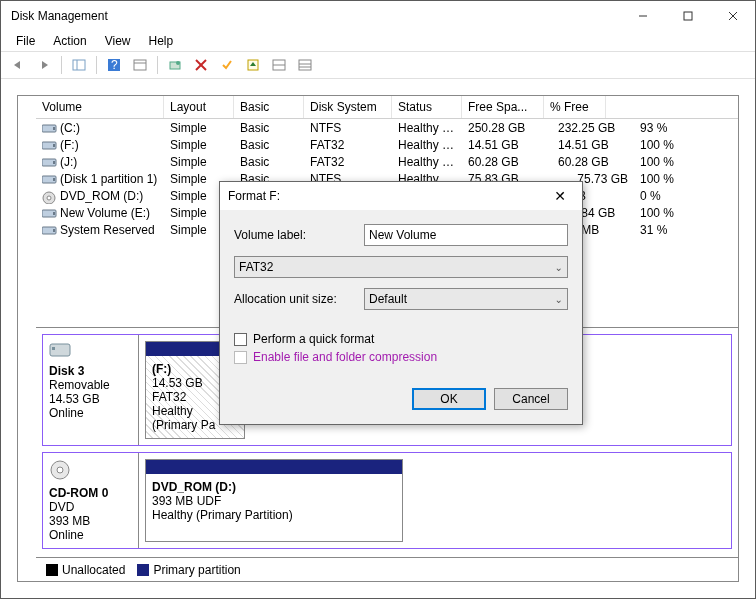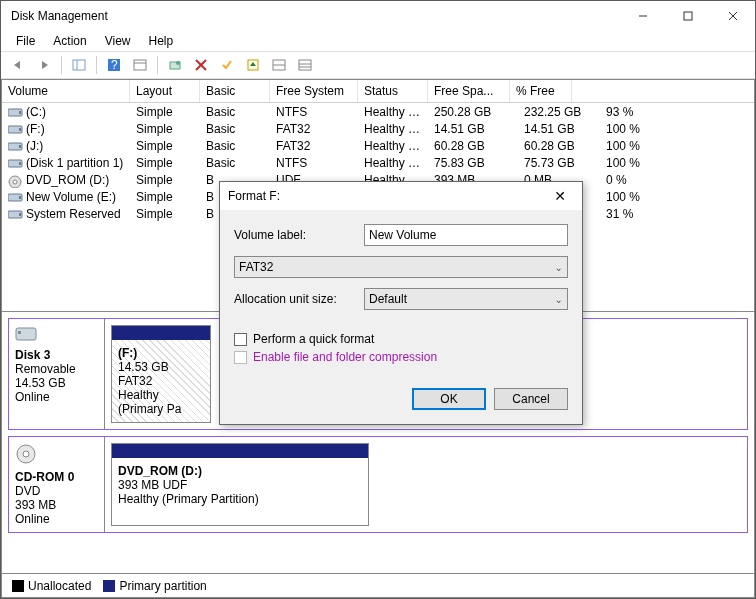--- a/index.html
+++ b/index.html
@@ -7,21 +7,21 @@
 .window { background: #fff; width: 756px; height: 599px; border: 1px solid #5a5a5a; display: flex; flex-direction: column; }
 .titlebar { height: 30px; display: flex; align-items: center; padding: 0 0 0 10px; background: #fff; }
 .titlebar .title { flex: 1; font-size: 12px; color: #000; }
 .titlebar .winbtns { display: flex; }
 .titlebar .winbtn { width: 45px; height: 30px; display: flex; align-items: center; justify-content: center; color: #333; }
 .menubar { height: 20px; display: flex; align-items: center; padding: 0 6px; gap: 0; }
 .menubar .menuitem { padding: 2px 9px; cursor: default; }
 .toolbar { height: 28px; display: flex; align-items: center; padding: 0 6px; gap: 4px; border-top: 1px solid #e0e0e0; border-bottom: 1px solid #e0e0e0; }
 .tbtn { width: 22px; height: 22px; display: flex; align-items: center; justify-content: center; border: 1px solid transparent; }
 .tsep { width: 1px; height: 18px; background: #d0d0d0; margin: 0 2px; }
-.content { flex: 1; display: flex; flex-direction: column; border: 1px solid #888; margin: 0; }
+.content { flex: 1; display: flex; flex-direction: column; border: 1px solid #888; margin: 16px; padding-left: 18px; }
 .volpane { height: 232px; overflow: hidden; border-bottom: 1px solid #888; }
 .volheader { display: flex; background: #fff; border-bottom: 1px solid #d0d0d0; }
 .volheader .hcell { padding: 4px 6px; border-right: 1px solid #e5e5e5; text-align: left; background: #fff; position: relative; }
 .volbody { }
 .volrow { display: flex; height: 17px; align-items: center; }
 .volrow .vcell { padding: 1px 6px; white-space: nowrap; overflow: hidden; text-overflow: ellipsis; }
 .volrow .vcell.first { display: flex; align-items: center; gap: 4px; }
 .vicon { width: 14px; height: 10px; display: inline-block; }
 .diskpane { flex: 1; background: #fff; overflow: auto; }
 .diskrow { display: flex; border: 1px solid #8b5cf6; margin: 6px; min-height: 88px; }
@@ -158,21 +158,21 @@
         </svg>
       </div>
   </div>
 
   <div class="content">
     <div class="volpane">
       <div class="volheader" id="volheader">
           <div class="hcell" style="width: 128px;">Volume</div>
           <div class="hcell" style="width: 70px;">Layout</div>
           <div class="hcell" style="width: 70px;">Basic</div>
-          <div class="hcell" style="width: 88px;">Free System</div>
+          <div class="hcell" style="width: 88px;">Disk System</div>
           <div class="hcell" style="width: 70px;">Status</div>
           <div class="hcell" style="width: 82px;">Free Spa...</div>
           <div class="hcell" style="width: 62px;">% Free</div>
         </div>
       <div class="volbody" id="volbody">
           <div class="volrow">
             <div class="vcell first" style="width: 128px;">
               <span class="vicon">
                 <svg width="16" height="10">
                   <rect x="0" y="2" width="14" height="7" rx="1" fill="#bfcfe0" stroke="#6a7a8a"></rect>
@@ -233,21 +233,21 @@
                   <rect x="11" y="4" width="2" height="3" fill="#6a7a8a"></rect>
                 </svg>
               </span>
               <span>(Disk 1 partition 1)</span>
             </div>
             <div class="vcell" style="width: 70px;">Simple</div>
             <div class="vcell" style="width: 70px;">Basic</div>
             <div class="vcell" style="width: 88px;">NTFS</div>
             <div class="vcell" style="width: 70px;">Healthy (P...</div>
             <div class="vcell" style="width: 90px;">75.83 GB</div>
-            <div class="vcell" style="width: 82px;">75.73 GB</div>
+            <div class="vcell" style="width: 82px; text-align: right;">75.73 GB</div>
             <div class="vcell" style="width: 62px;">100 %</div>
           </div>
           <div class="volrow">
             <div class="vcell first" style="width: 128px;">
               <span class="vicon">
                 <svg width="14" height="14">
                   <circle cx="7" cy="7" r="6" fill="#e0e0e0" stroke="#888"></circle>
                   <circle cx="7" cy="7" r="2" fill="#fff" stroke="#888"></circle>
                 </svg>
               </span>

